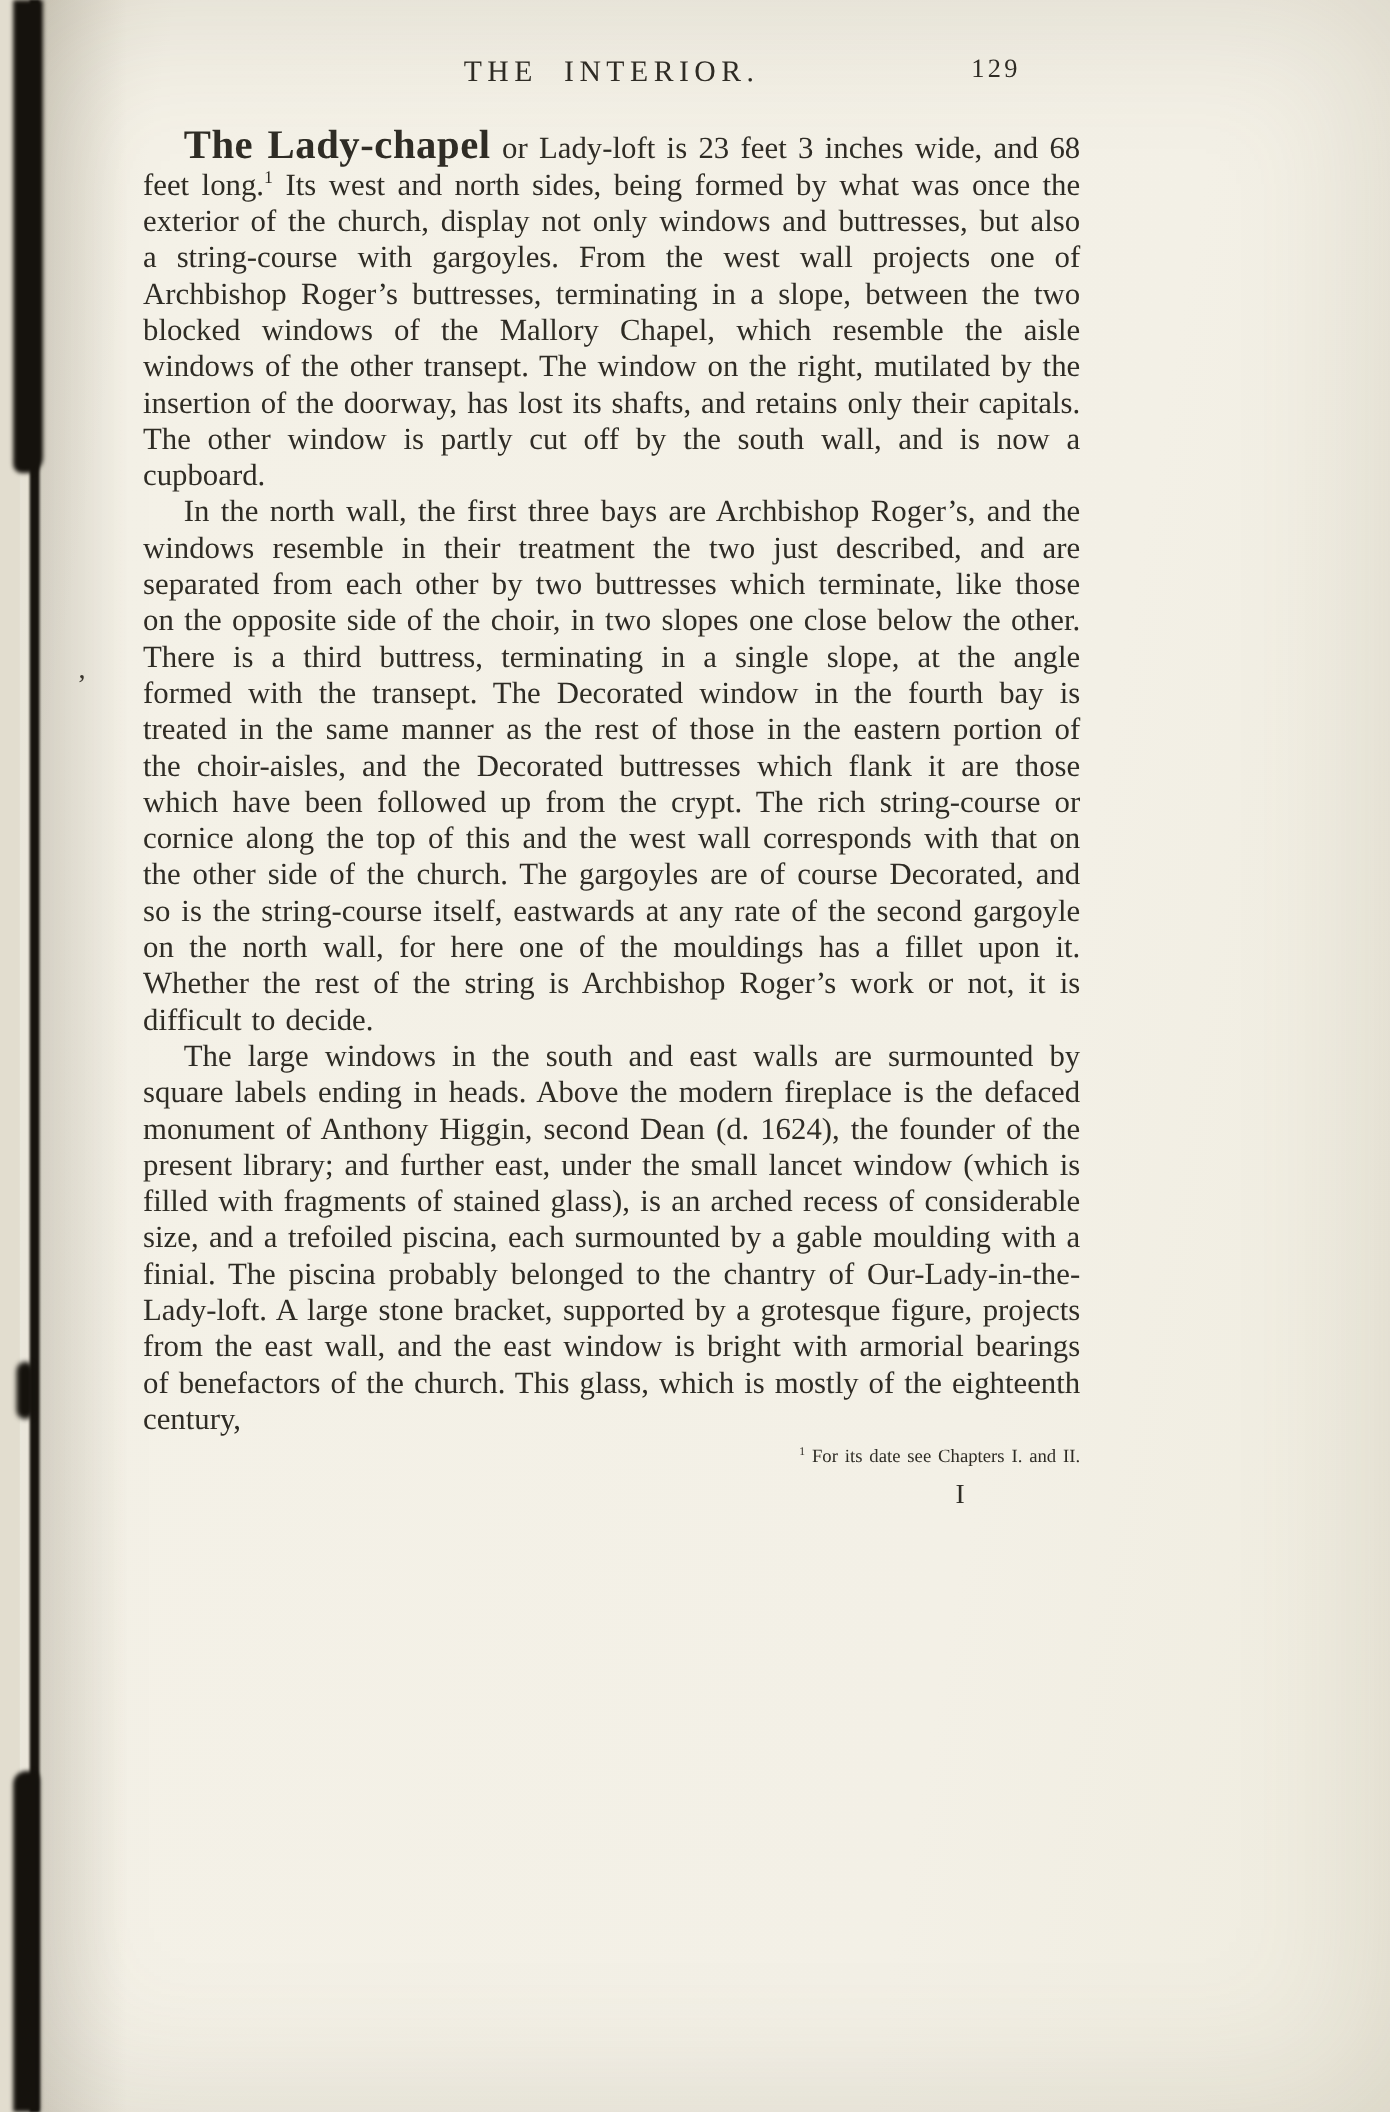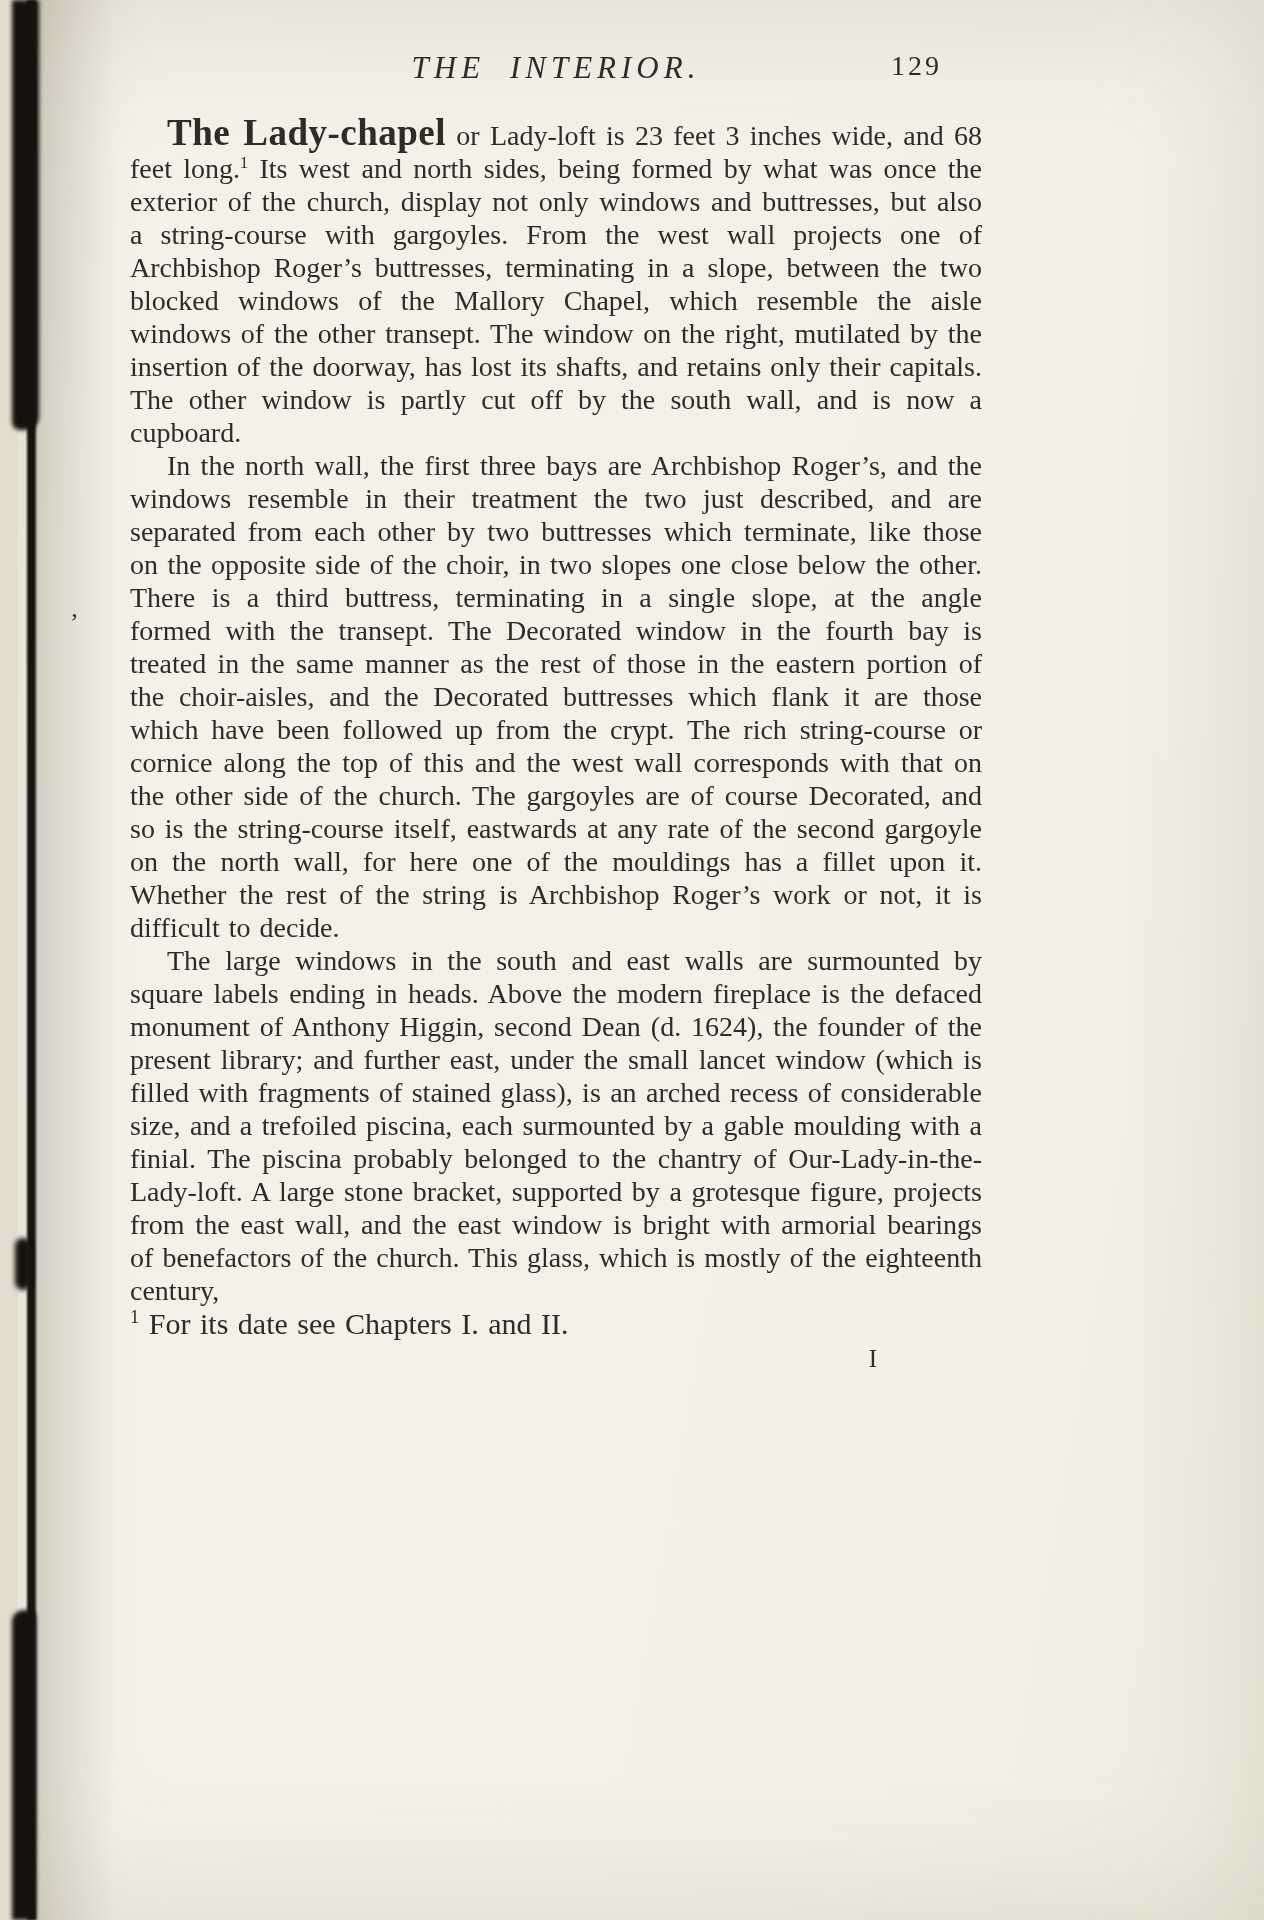--- a/index.html
+++ b/index.html
@@ -49,38 +49,38 @@
   }
 
   
   .text-block {
     position: absolute; left: 130px; top: 50px; width: 852px;
   }
   .header-row { position: relative; height: 42px; margin-bottom: 24px; }
   .header-title {
     position: absolute; left: 0; right: 0; top: 0;
     text-align: center;
-    font-size: 31px; letter-spacing: 5px; word-spacing: 12px; font-style: italic;
+    font-size: 27px; letter-spacing: 5px; word-spacing: 12px;
   }
   .page-number {
-    position: absolute; right: 40px; top: 0;
-    font-size: 28px; letter-spacing: 3px;
+    position: absolute; right: 54px; top: 0;
+    font-size: 24px; letter-spacing: 3px;
   }
   .body-text {
     font-size: 28px; line-height: 33px;
     text-align: justify;
     word-spacing: 2px;
   }
   p.para { margin: 0; text-indent: 37px; }
   .lead { font-weight: bold; font-size: 37px; letter-spacing: 0.5px; }
   sup.fnref { font-size: 0.58em; vertical-align: super; line-height: 0; }
   .footnote {
     margin-top: 3px;
-    text-align: left;
-    font-size: 30px; line-height: 27px;
+    text-align: right;
+    font-size: 17px; line-height: 27px;
     word-spacing: 2px;
   }
   .footnote sup { font-size: 0.62em; vertical-align: super; line-height: 0; }
   .signature {
     margin-top: 8px;
     text-align: right;
     padding-right: 105px;
     font-size: 25px;
   }
 </style>

